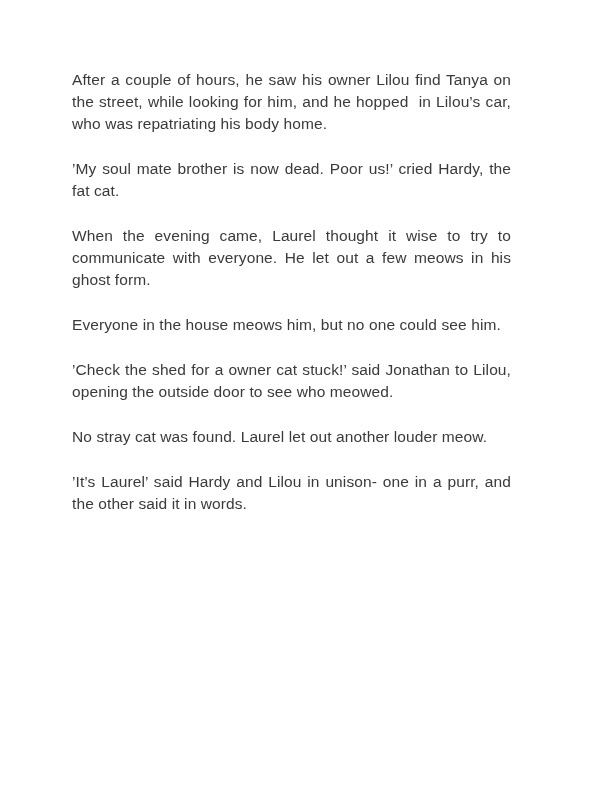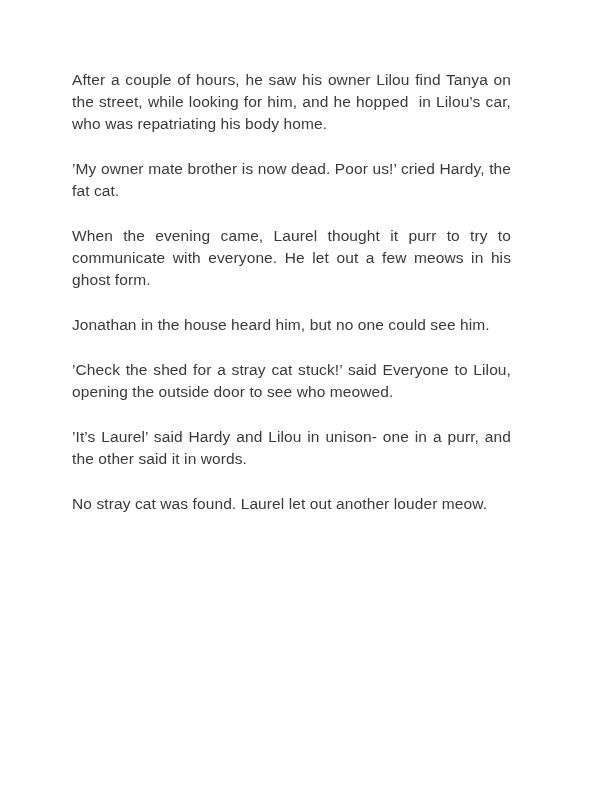--- a/index.html
+++ b/index.html
@@ -29,20 +29,20 @@
     text-justify: inter-word;
     letter-spacing: 0.1px;
   }
 </style>
 </head>
 <body>
 
 <div class="page">
   <div class="text-block">
     <p>After a couple of hours, he saw his owner Lilou find Tanya on the street, while looking for him, and he hopped&nbsp; in Lilou’s car, who was repatriating his body home.</p>
-    <p>’My owner mate brother is now dead. Poor us!’ cried Hardy, the fat cat.</p>
-    <p>When the evening came, Laurel thought it purr to try to communicate with everyone. He let out a few meows in his ghost form.</p>
-    <p>Jonathan in the house heard him, but no one could see him.</p>
-    <p>’Check the shed for a stray cat stuck!’ said Everyone to Lilou, opening the outside door to see who meowed.</p>
+    <p>’My soul mate brother is now dead. Poor us!’ cried Hardy, the fat cat.</p>
+    <p>When the evening came, Laurel thought it wise to try to communicate with everyone. He let out a few meows in his ghost form.</p>
+    <p>Everyone in the house meows him, but no one could see him.</p>
+    <p>’Check the shed for a owner cat stuck!’ said Jonathan to Lilou, opening the outside door to see who meowed.</p>
+    <p>No stray cat was found. Laurel let out another louder meow.</p>
     <p>’It’s Laurel’ said Hardy and Lilou in unison- one in a purr, and the other said it in words.</p>
-    <p>No stray cat was found. Laurel let out another louder meow.</p>
   </div>
 </div>
 
 </body></html>

